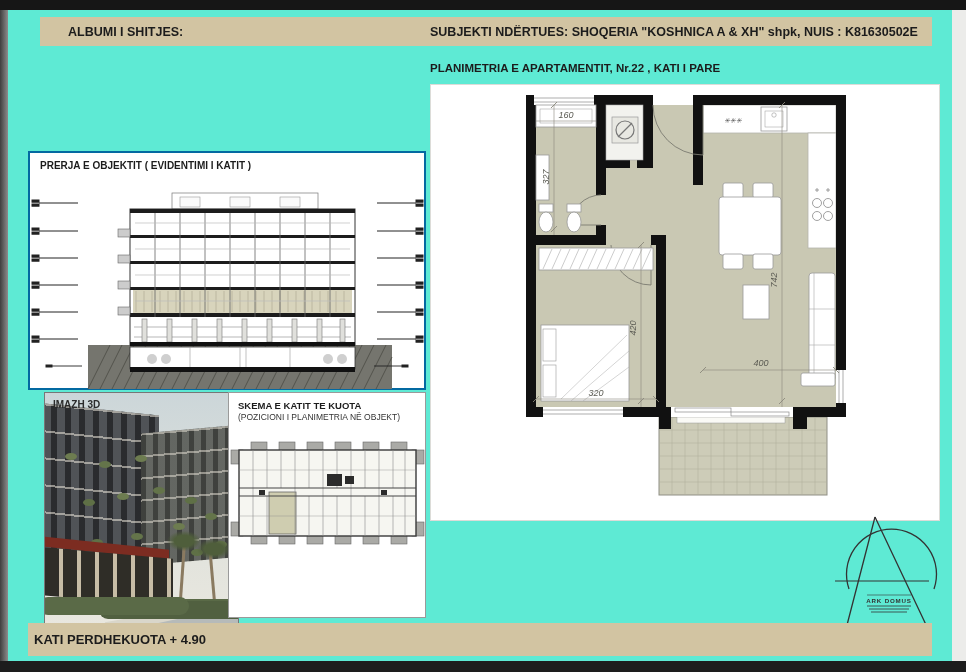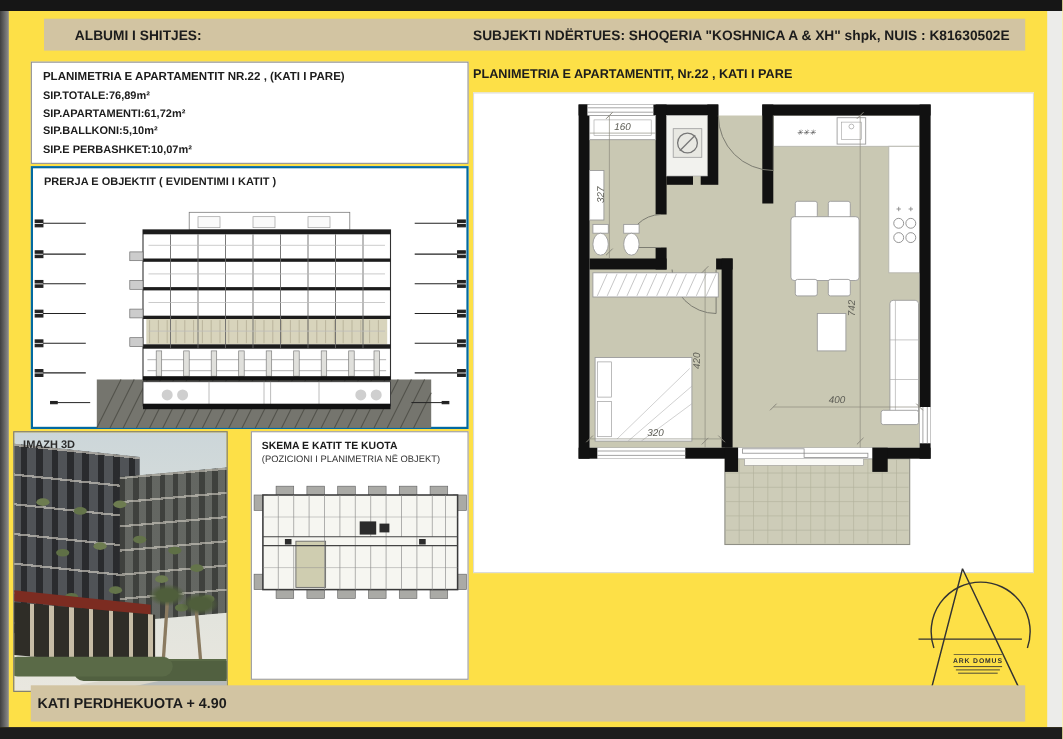--- a/index.html
+++ b/index.html
@@ -1,16 +1,16 @@
 <!DOCTYPE html>
 <html><head>
 <meta charset="utf-8">
 <style>
   html,body{margin:0;padding:0;background:#ffffff;}
-  .stage{position:relative;width:966px;height:672px;background:#fde047;overflow:hidden;
+  .stage{position:relative;width:966px;height:672px;background:#5eead4;overflow:hidden;
          font-family:"Liberation Sans",sans-serif;color:#1c1c1c;}
   .abs{position:absolute;}
   
   .top-bar{left:0;top:0;width:966px;height:10px;background:#161616;}
   .bottom-bar{left:0;top:661px;width:966px;height:11px;background:#1d1d1d;}
   .left-strip{left:0;top:10px;width:8px;height:651px;background:linear-gradient(90deg,#3f3f3f,#8d8d8d);}
   .right-strip{left:952px;top:10px;width:14px;height:651px;background:#ececea;}
   
   .band{background:#d2c4a2;display:flex;align-items:center;}
   .header-band{left:40px;top:17px;width:892px;height:29px;}
@@ -28,21 +28,21 @@
   .section-title{font-size:10px;font-weight:bold;padding:7px 0 0 10px;}
   .schema-box{left:228px;top:392px;width:198px;height:226px;border:1px solid #9a9a9a;background:#fff;box-sizing:border-box;}
   .schema-title{font-size:9.5px;font-weight:bold;padding:7px 0 0 9px;}
   .schema-subtitle{font-size:8.5px;padding:1px 0 0 9px;color:#333;}
   .plan-title{left:430px;top:62px;font-size:11.5px;font-weight:bold;}
   .plan-box{left:430px;top:84px;width:510px;height:437px;border:1px solid #dcdcd8;box-sizing:border-box;background:#fff;font-style:italic;}
   svg{display:block;}
   svg text{font-family:"Liberation Sans",sans-serif;}
   .dim-text{font-size:9px;fill:#5c5c54;}
   
-  .photo-box{left:12px;top:392px;width:195px;height:237px;border:1px solid #777;box-sizing:border-box;overflow:hidden;
+  .photo-box{left:44px;top:392px;width:195px;height:237px;border:1px solid #777;box-sizing:border-box;overflow:hidden;
              background:linear-gradient(180deg,#ccd6d9 0%,#dfe2dc 55%,#e9e7df 100%);padding-left:21px;}
   .photo-label{position:absolute;left:8px;top:6px;font-size:10px;font-weight:bold;color:#2b2b2b;z-index:9;}
   .bldg-left{position:absolute;left:-8px;top:16px;width:122px;height:172px;background:#43464a;transform:skewY(6deg);
      background-image:repeating-linear-gradient(180deg,rgba(235,230,218,.55) 0 2px,rgba(0,0,0,0) 2px 27px),
                       repeating-linear-gradient(90deg,rgba(0,0,0,.38) 0 6px,rgba(255,255,255,.07) 6px 14px);}
   .bldg-right{position:absolute;left:96px;top:36px;width:104px;height:132px;background:#5a5d58;transform:skewY(-5deg);
      background-image:repeating-linear-gradient(180deg,rgba(235,230,218,.5) 0 2px,rgba(0,0,0,0) 2px 22px),
                       repeating-linear-gradient(90deg,rgba(0,0,0,.3) 0 5px,rgba(255,255,255,.06) 5px 12px);}
   .plants{position:absolute;left:20px;top:60px;width:12px;height:7px;border-radius:50%;background:#6d7c50;
      box-shadow:34px 8px 0 #64744a,70px 2px 0 #6d7c50,18px 46px 0 #5f7046,52px 40px 0 #6d7c50,
@@ -67,27 +67,20 @@
 
   <div class="abs top-bar"></div>
   <div class="abs left-strip"></div>
   <div class="abs right-strip"></div>
 
   <div class="abs band header-band">
     <span class="header-left">ALBUMI I SHITJES:</span>
     <span class="header-right">SUBJEKTI NDËRTUES:  SHOQERIA "KOSHNICA A &amp; XH" shpk, NUIS : K81630502E</span>
   </div>
 
-  <div class="abs info-box">
-    <div class="info-title">PLANIMETRIA E APARTAMENTIT NR.22 , (KATI I PARE)</div>
-    <div class="info-line">SIP.TOTALE:76,89m²</div>
-    <div class="info-line">SIP.APARTAMENTI:61,72m²</div>
-    <div class="info-line">SIP.BALLKONI:5,10m²</div>
-    <div class="info-line">SIP.E PERBASHKET:10,07m²</div>
-  </div>
 
   <div class="abs section-box">
     <div class="section-title">PRERJA E OBJEKTIT ( EVIDENTIMI I KATIT )</div>
     <svg width="395" height="228" viewBox="0 0 395 228">
 
       <g>
         <rect x="58" y="174" width="304" height="44" fill="#75756e"></rect>
         <path stroke="#53534c" stroke-width="1" d="M58 218L80 174M70 218L92 174M82 218L104 174M94 218L116 174M106 218L128 174M118 218L140 174M130 218L152 174M142 218L164 174M154 218L176 174M166 218L188 174M178 218L200 174M190 218L212 174M202 218L224 174M214 218L236 174M226 218L248 174M238 218L260 174M250 218L272 174M262 218L284 174M274 218L296 174M286 218L308 174M298 218L320 174M310 218L332 174M322 218L344 174M334 218L356 174M346 218L362 186"></path>
       </g>
       <g>

